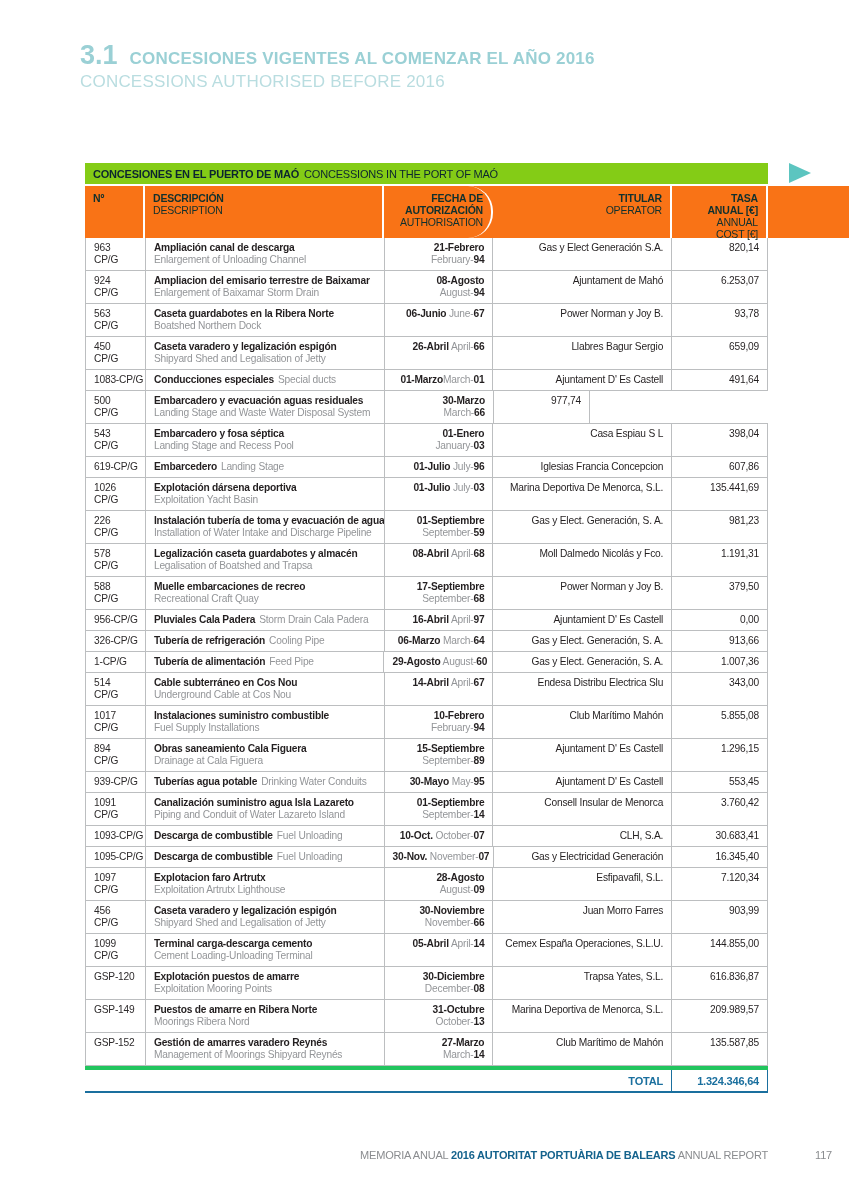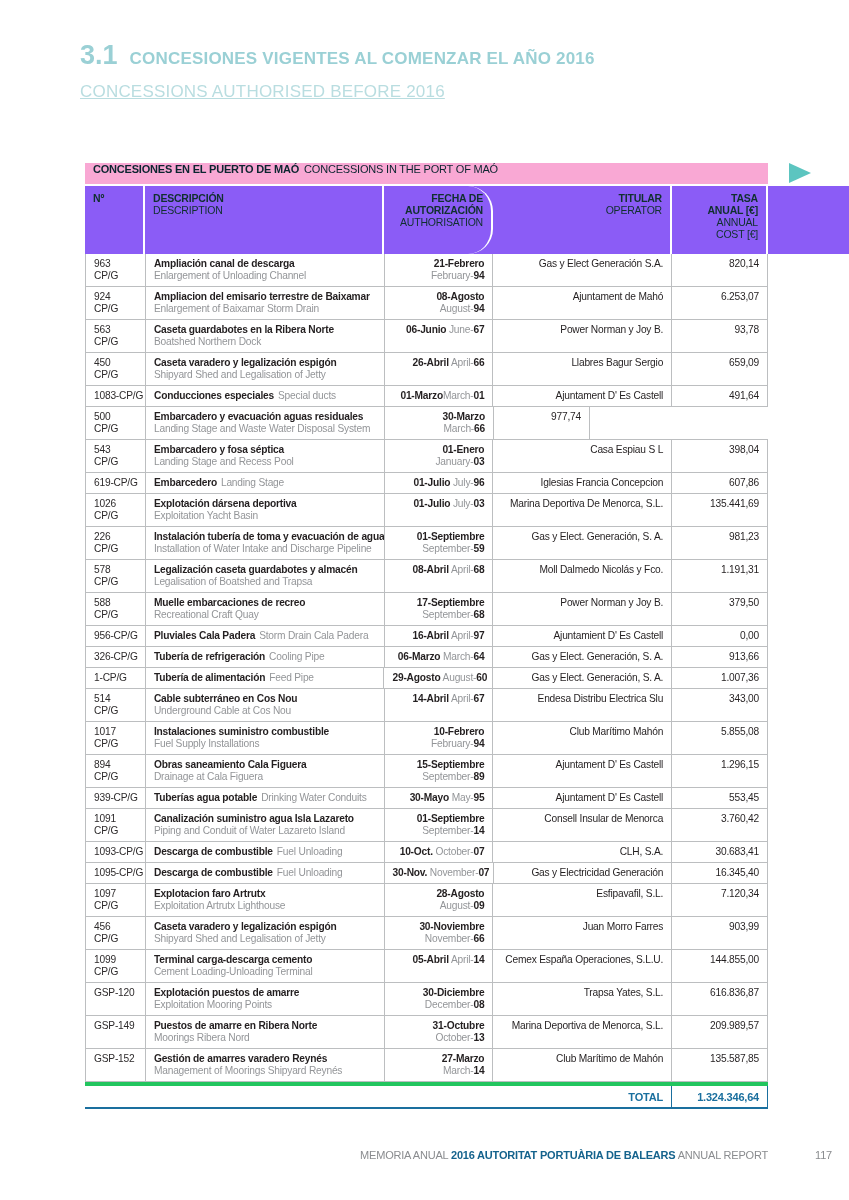--- a/index.html
+++ b/index.html
@@ -5,36 +5,36 @@
   html,body{margin:0;padding:0;background:#ffffff;}
   .page{
     position:relative;width:849px;height:1200px;background:#fff;overflow:hidden;
     font-family:"Liberation Sans",sans-serif;color:#231f20;letter-spacing:-0.2px;
   }
   
   .section-header{position:absolute;left:80px;top:40px;width:700px;}
   .sh-row1{display:flex;align-items:baseline;gap:12px;}
   .sec-num{font-size:27px;font-weight:bold;color:#9ad0d5;letter-spacing:0;}
   .title-es{font-size:17px;font-weight:bold;color:#9ad0d5;letter-spacing:0.2px;}
-  .title-en{font-size:17px;color:#b9dde0;margin-top:11px;letter-spacing:0.2px;text-decoration:underline;}
+  .title-en{font-size:17px;color:#b9dde0;margin-top:1px;letter-spacing:0.2px;}
   
   .table-wrap{position:absolute;left:85px;top:163px;width:683px;}
   .caption-row{position:relative;height:21px;}
   .caption-bar{
-    height:21px;background:#f9a8d4;display:flex;align-items:flex-start;
+    height:21px;background:#84cc16;display:flex;align-items:center;
     padding:0 0 0 8px;box-sizing:border-box;font-size:11px;color:#0c2530;white-space:nowrap;
   }
   .cap-es{font-weight:bold;margin-right:5px;}
   .cap-en{font-weight:normal;}
   .arrow{
     position:absolute;left:704px;top:0;width:0;height:0;
     border-left:22px solid #5cc5c0;border-top:10px solid transparent;border-bottom:10px solid transparent;
   }
   .col-header{
-    margin-top:2px;background:#8b5cf6;width:764px;height:68px;display:flex;
+    margin-top:2px;background:#f97316;width:764px;height:52px;display:flex;
     font-size:10.5px;line-height:12px;color:#10302e;box-sizing:border-box;
   }
   .ch{padding:6px 8px;box-sizing:border-box;border-right:2px solid #ffffff;}
   .ch:last-child{border-right:none;}
   .ch-num{width:60px;}
   .ch-desc{width:239px;}
   .ch-date{width:109px;text-align:right;border-radius:25px;}
   .ch-op{width:179px;text-align:right;}
   .ch-cost{width:96px;text-align:right;}
   .ch-fill{flex:1;border-right:none;padding:0;}

